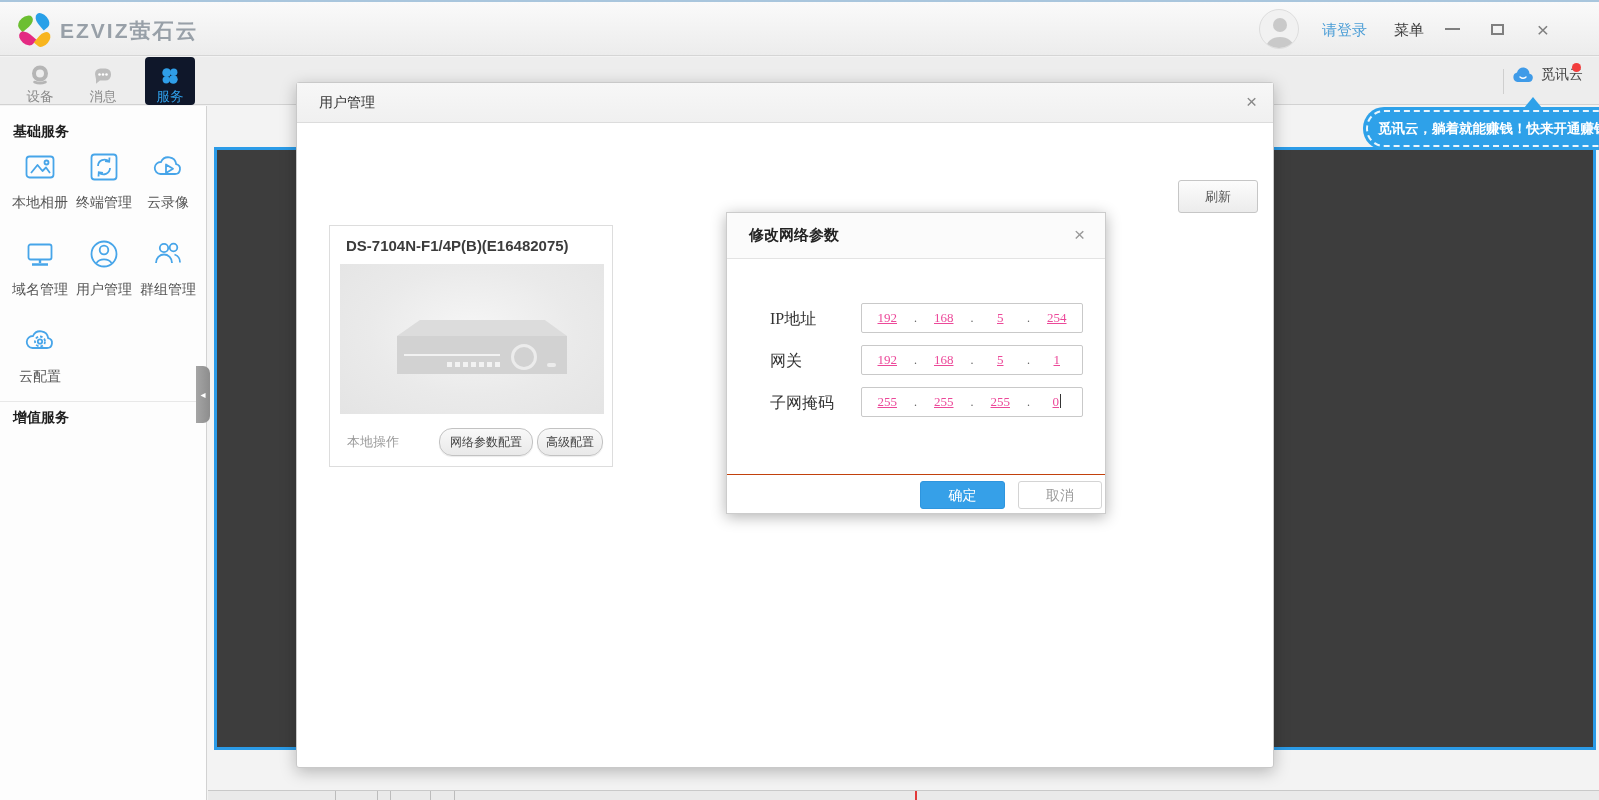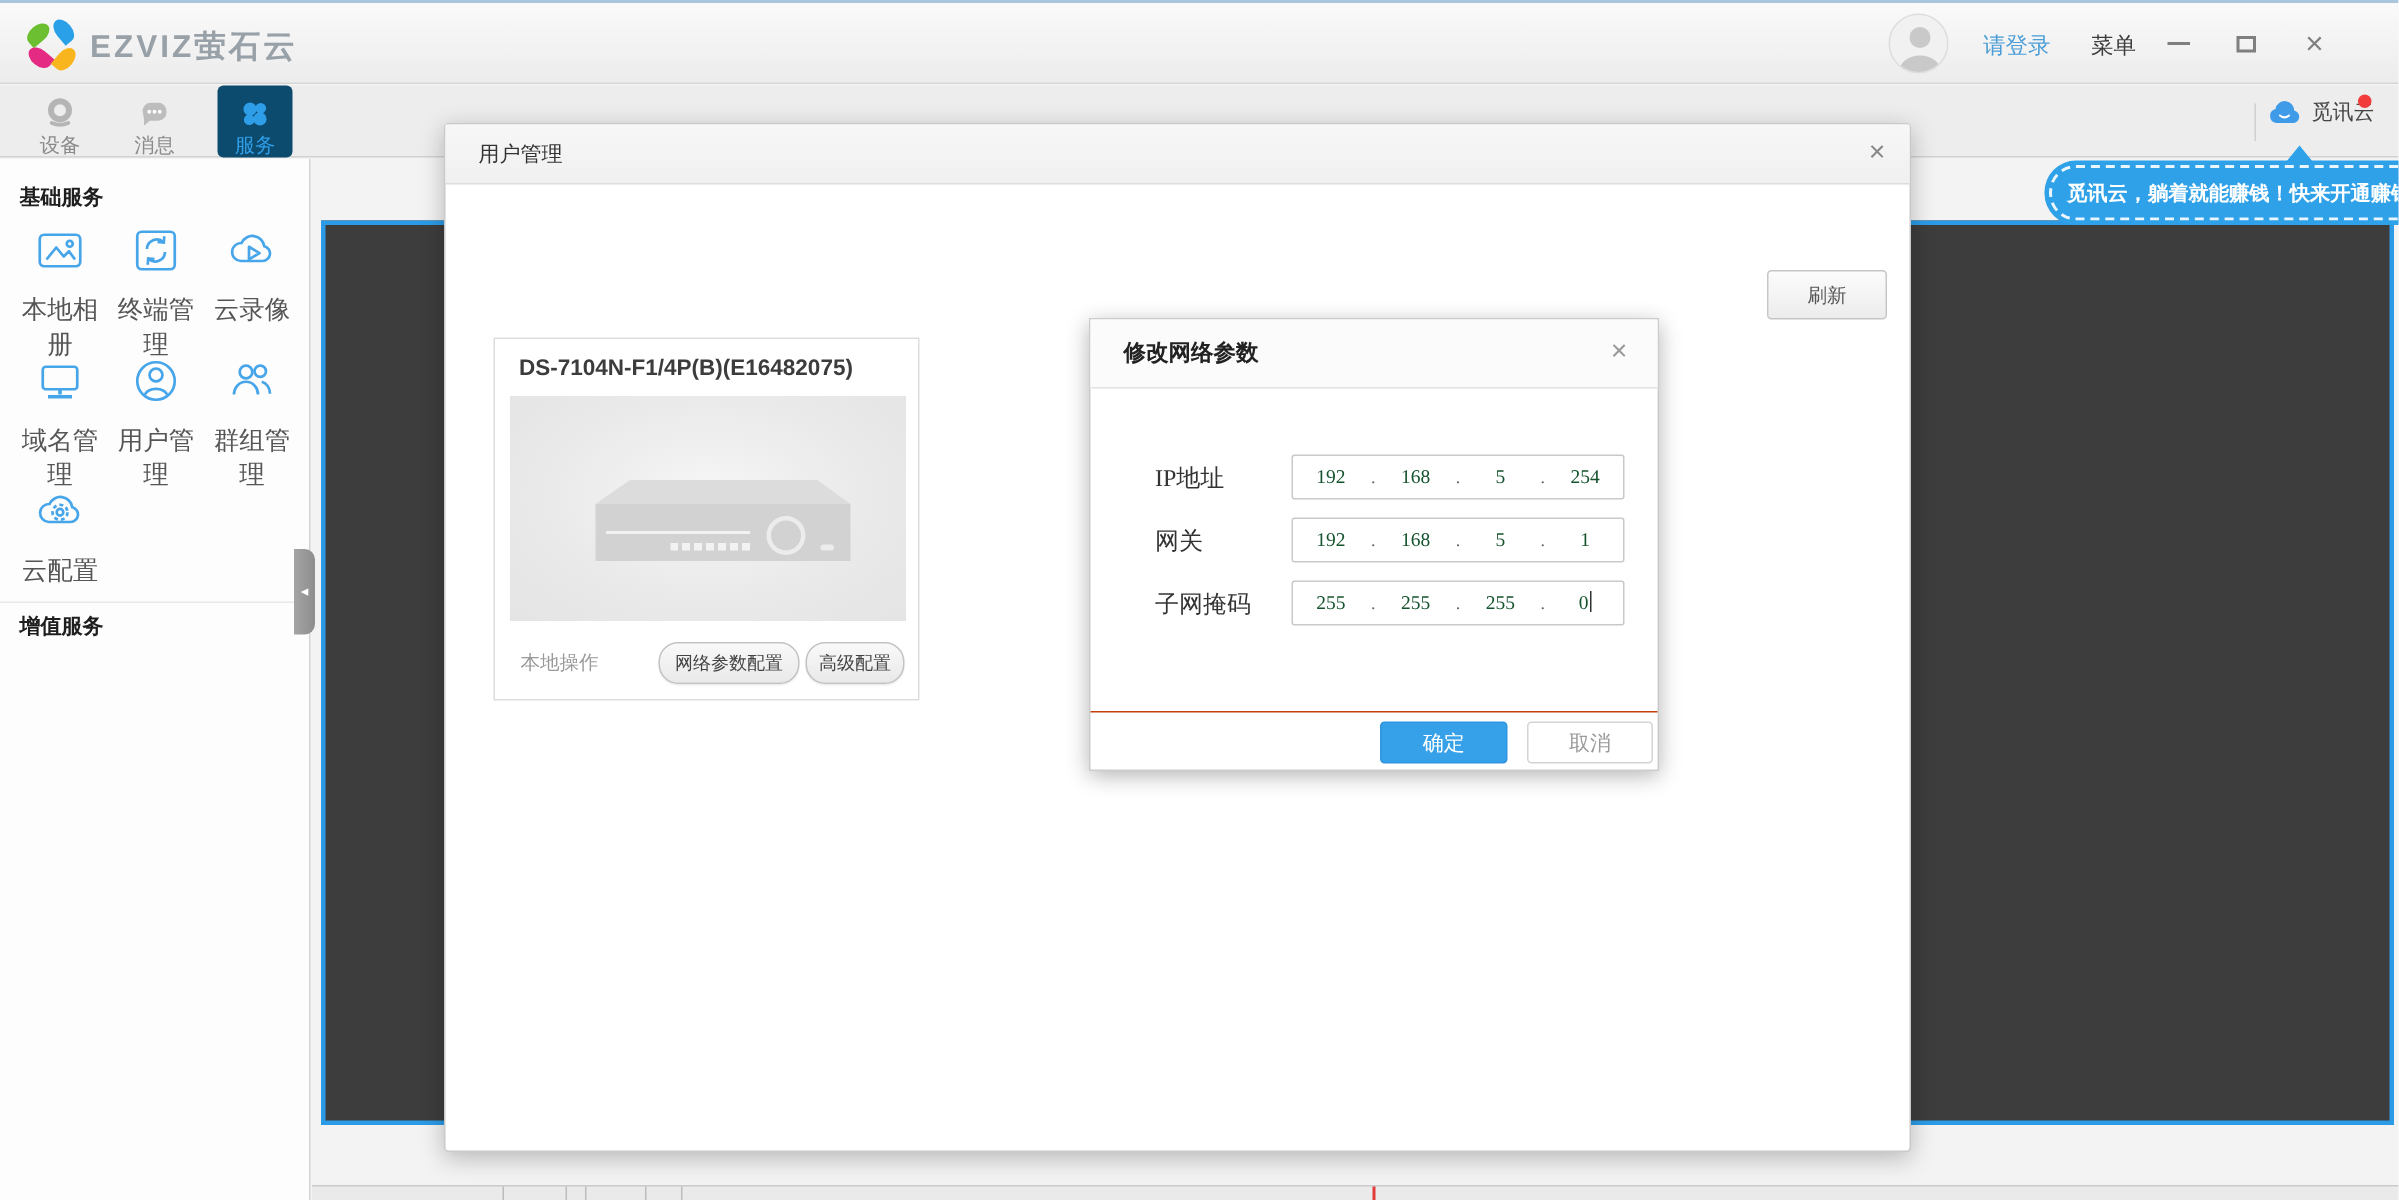--- a/index.html
+++ b/index.html
@@ -27,38 +27,38 @@
   .win-min-glyph { width:15px; height:2px; background:#7f7f7f; }
   .win-max-glyph { width:13px; height:11px; border:2px solid #7f7f7f; }
   .win-close-glyph { font-size:21px; color:#7f7f7f; line-height:1; }
 
   
   .toolbar { position:absolute; left:0; top:57px; width:100%; height:48px;
     background:#ededed; border-bottom:1px solid #d2d2d2; }
   .app-tab { position:absolute; top:0; height:48px; width:64px; text-align:center; cursor:pointer; }
   .app-tab .ticon { display:block; margin:7px auto 0; width:24px; height:24px; }
   .app-tab .tlbl { display:block; font-size:13.5px; color:#8a8a8a; margin-top:0; }
-  .app-tab.active { background:#0c4a6e; border-radius:4px; width:50px; }
+  .app-tab.active { background:#0f172a; border-radius:4px; width:50px; }
   .app-tab.active .tlbl { color:#2f9ee8; }
   .tb-divider { position:absolute; left:1503px; top:12px; width:1px; height:25px; background:#cfcfcf; }
   .cloud-entry { position:absolute; left:1512px; top:9px; display:flex; align-items:center; cursor:pointer; }
   .cloud-entry .clbl { font-size:14px; color:#454545; margin-left:7px; }
   .red-dot { position:absolute; left:1572px; top:6px; width:9px; height:9px; border-radius:50%; background:#f23c3c; }
 
   
   .sidebar { position:absolute; left:0; top:106px; width:207px; bottom:0;
     background:#fdfdfd; border-right:1px solid #d2d2d2; }
   .side-sec-title { position:absolute; left:13px; font-size:14px; font-weight:bold; color:#1e1e1e; }
   .sec1 { top:17px; }
   .sec2 { top:303px; }
   .side-divider { position:absolute; left:0; right:1px; top:295px; height:1px; background:#e8e8e8; }
   .side-grid { position:absolute; left:8px; top:43px; width:196px; display:flex; flex-wrap:wrap; }
   .side-item { width:64px; text-align:center; margin-bottom:24px; cursor:pointer; height:63px; }
   .side-item svg { width:36px; height:36px; }
-  .side-item .lbl { display:block; font-size:17px; color:#555; margin-top:5px; }
+  .side-item .lbl { display:block; font-size:14px; color:#555; margin-top:5px; }
   .collapse-handle { position:absolute; left:196px; top:366px; width:14px; height:57px;
     background:linear-gradient(90deg,#a5a5a5,#8d8d8d); border-radius:0 7px 7px 0; z-index:6;
     display:flex; align-items:center; justify-content:center; color:#fff; font-size:10px; cursor:pointer; }
 
   
   .video-panel { position:absolute; left:214px; top:147px; width:1382px; height:603px;
     background:#3d3d3d; border:3px solid #2b9be7; z-index:1; }
   .control-bar { position:absolute; left:208px; top:750px; width:1391px; height:40px; background:#f1f1f1; z-index:2; }
   .play-btn { position:absolute; left:20px; top:4px; width:37px; height:37px; border-radius:50%;
     background:#c7c7c7; cursor:pointer; }
@@ -125,21 +125,21 @@
   .modal-header { position:absolute; left:0; top:0; right:0; height:46px; background:#fbfbfb;
     border-bottom:1px solid #e3e3e3; }
   .modal-title { position:absolute; left:22px; top:13px; font-size:15px; font-weight:bold; color:#222; }
   .modal-close { position:absolute; right:20px; top:11px; font-size:19px; color:#999; cursor:pointer; }
   .ip-row { position:absolute; left:0; width:100%; height:30px;
     font-family:"Liberation Serif","DejaVu Serif",serif; }
   .row0 { top:90px; } .row1 { top:132px; } .row2 { top:174px; }
   .ip-label { position:absolute; left:43px; top:6px; font-size:16px; color:#333; }
   .ip-input { position:absolute; left:134px; top:0; width:222px; height:30px; background:#fff;
     border:1px solid #c9c9c9; border-radius:2px; display:flex; align-items:center; cursor:text; }
-  .octet { flex:1; text-align:center; font-size:13px; color:#14532d; }
+  .octet { flex:1; text-align:center; font-size:13px; color:#ec4899;text-decoration:underline; }
   .octet-sep { width:6px; text-align:center; font-size:12px; color:#666; }
   .caret { display:inline-block; width:1px; height:14px; background:#333; vertical-align:-2px; margin-left:1px; }
   .modal-footer { position:absolute; left:0; right:0; top:261px; bottom:0; border-top:1px solid #c2410c; }
   .ok-btn { position:absolute; left:193px; top:6px; width:85px; height:28px; background:#36a0e8;
     border:1px solid #2e95de; border-radius:3px; color:#fff; font-size:14px; text-align:center;
     line-height:26px; cursor:pointer; }
   .cancel-btn { position:absolute; left:291px; top:6px; width:84px; height:28px; background:#fff;
     border:1px solid #d4d4d4; border-radius:3px; color:#9a9a9a; font-size:14px; text-align:center;
     line-height:26px; cursor:pointer; }
 

